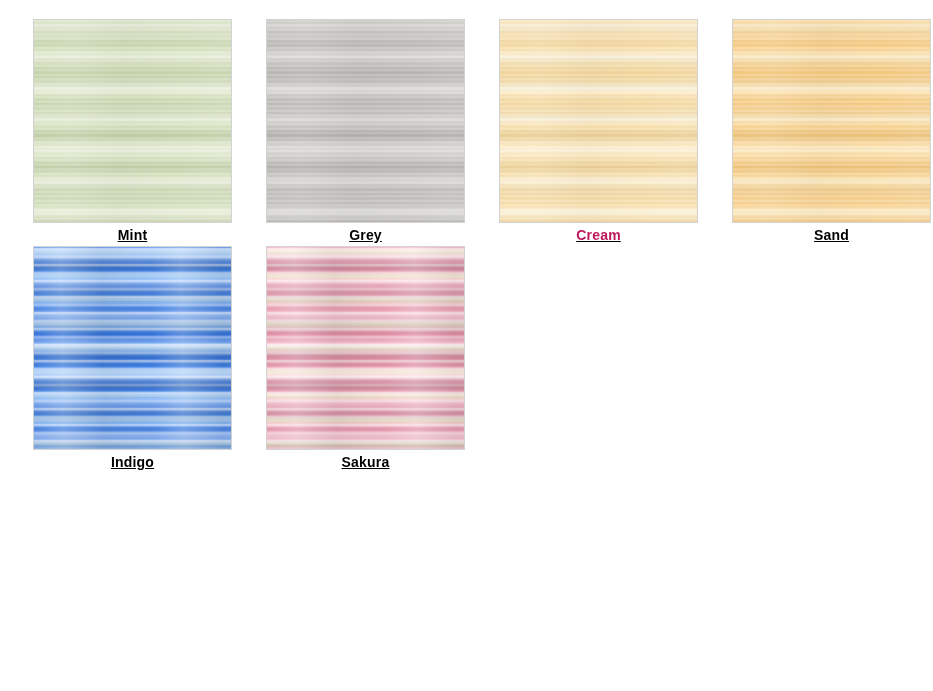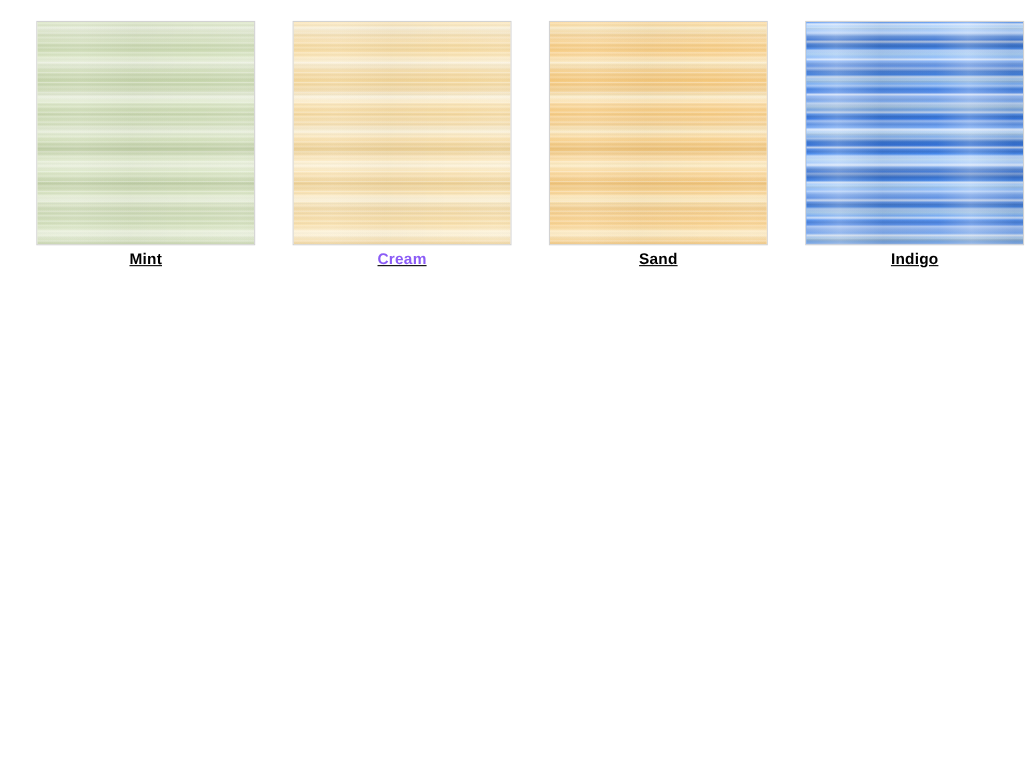--- a/index.html
+++ b/index.html
@@ -144,31 +144,43 @@
 
 <div id="swatch-grid">
     <div class="swatch-cell">
       <div class="swatch-frame" style="border-color: rgb(210, 210, 210);">
         <div class="swatch-texture grain-soft" style="background-color: rgb(216, 228, 194); background-image: repeating-linear-gradient(rgb(216, 228, 194) 0px, rgb(233, 240, 220) 6px, rgb(216, 228, 194) 13px, rgb(198, 213, 172) 22px, rgb(216, 228, 194) 31px);"></div>
       </div>
       <div class="swatch-label" style="color: rgb(0, 0, 0);">Mint</div>
     </div>
     <div class="swatch-cell">
       <div class="swatch-frame" style="border-color: rgb(210, 210, 210);">
+        <div class="swatch-texture grain-soft" style="background-color: rgb(201, 199, 195); background-image: repeating-linear-gradient(rgb(201, 199, 195) 0px, rgb(220, 219, 216) 6px, rgb(201, 199, 195) 13px, rgb(184, 182, 178) 22px, rgb(201, 199, 195) 31px);"></div>
+      </div>
+      <div class="swatch-label" style="color: rgb(0, 0, 0);">Grey</div>
+    </div>
+    <div class="swatch-cell">
+      <div class="swatch-frame" style="border-color: rgb(210, 210, 210);">
         <div class="swatch-texture grain-soft" style="background-color: rgb(250, 227, 179); background-image: repeating-linear-gradient(rgb(250, 227, 179) 0px, rgb(253, 243, 217) 6px, rgb(250, 227, 179) 13px, rgb(243, 214, 154) 22px, rgb(250, 227, 179) 31px);"></div>
       </div>
-      <div class="swatch-label" style="color: #8b5cf6;">Cream</div>
+      <div class="swatch-label" style="color: #be185d;">Cream</div>
     </div>
     <div class="swatch-cell">
       <div class="swatch-frame" style="border-color: rgb(210, 210, 210);">
         <div class="swatch-texture grain-soft" style="background-color: rgb(250, 214, 151); background-image: repeating-linear-gradient(rgb(250, 214, 151) 0px, rgb(253, 236, 196) 6px, rgb(250, 214, 151) 13px, rgb(245, 200, 124) 22px, rgb(250, 214, 151) 31px);"></div>
       </div>
       <div class="swatch-label" style="color: rgb(0, 0, 0);">Sand</div>
     </div>
     <div class="swatch-cell">
       <div class="swatch-frame" style="border-color: rgb(210, 210, 210);">
         <div class="swatch-texture grain-strong" style="background-color: rgb(74, 140, 240); background-image: repeating-linear-gradient(rgb(74, 140, 240) 0px, rgb(180, 218, 255) 5px, rgb(74, 140, 240) 11px, rgb(50, 115, 224) 17px, rgb(74, 140, 240) 24px);"></div>
       </div>
       <div class="swatch-label" style="color: rgb(0, 0, 0);">Indigo</div>
     </div>
+    <div class="swatch-cell">
+      <div class="swatch-frame" style="border-color: rgb(210, 210, 210);">
+        <div class="swatch-texture grain-strong" style="background-color: rgb(243, 168, 188); background-image: repeating-linear-gradient(rgb(243, 168, 188) 0px, rgb(253, 246, 221) 5px, rgb(243, 168, 188) 11px, rgb(232, 143, 166) 17px, rgb(243, 168, 188) 24px);"></div>
+      </div>
+      <div class="swatch-label" style="color: rgb(0, 0, 0);">Sakura</div>
+    </div>
     <div class="swatch-cell empty-cell"></div>
     <div class="swatch-cell empty-cell"></div>
   </div>
 
 </body></html>

